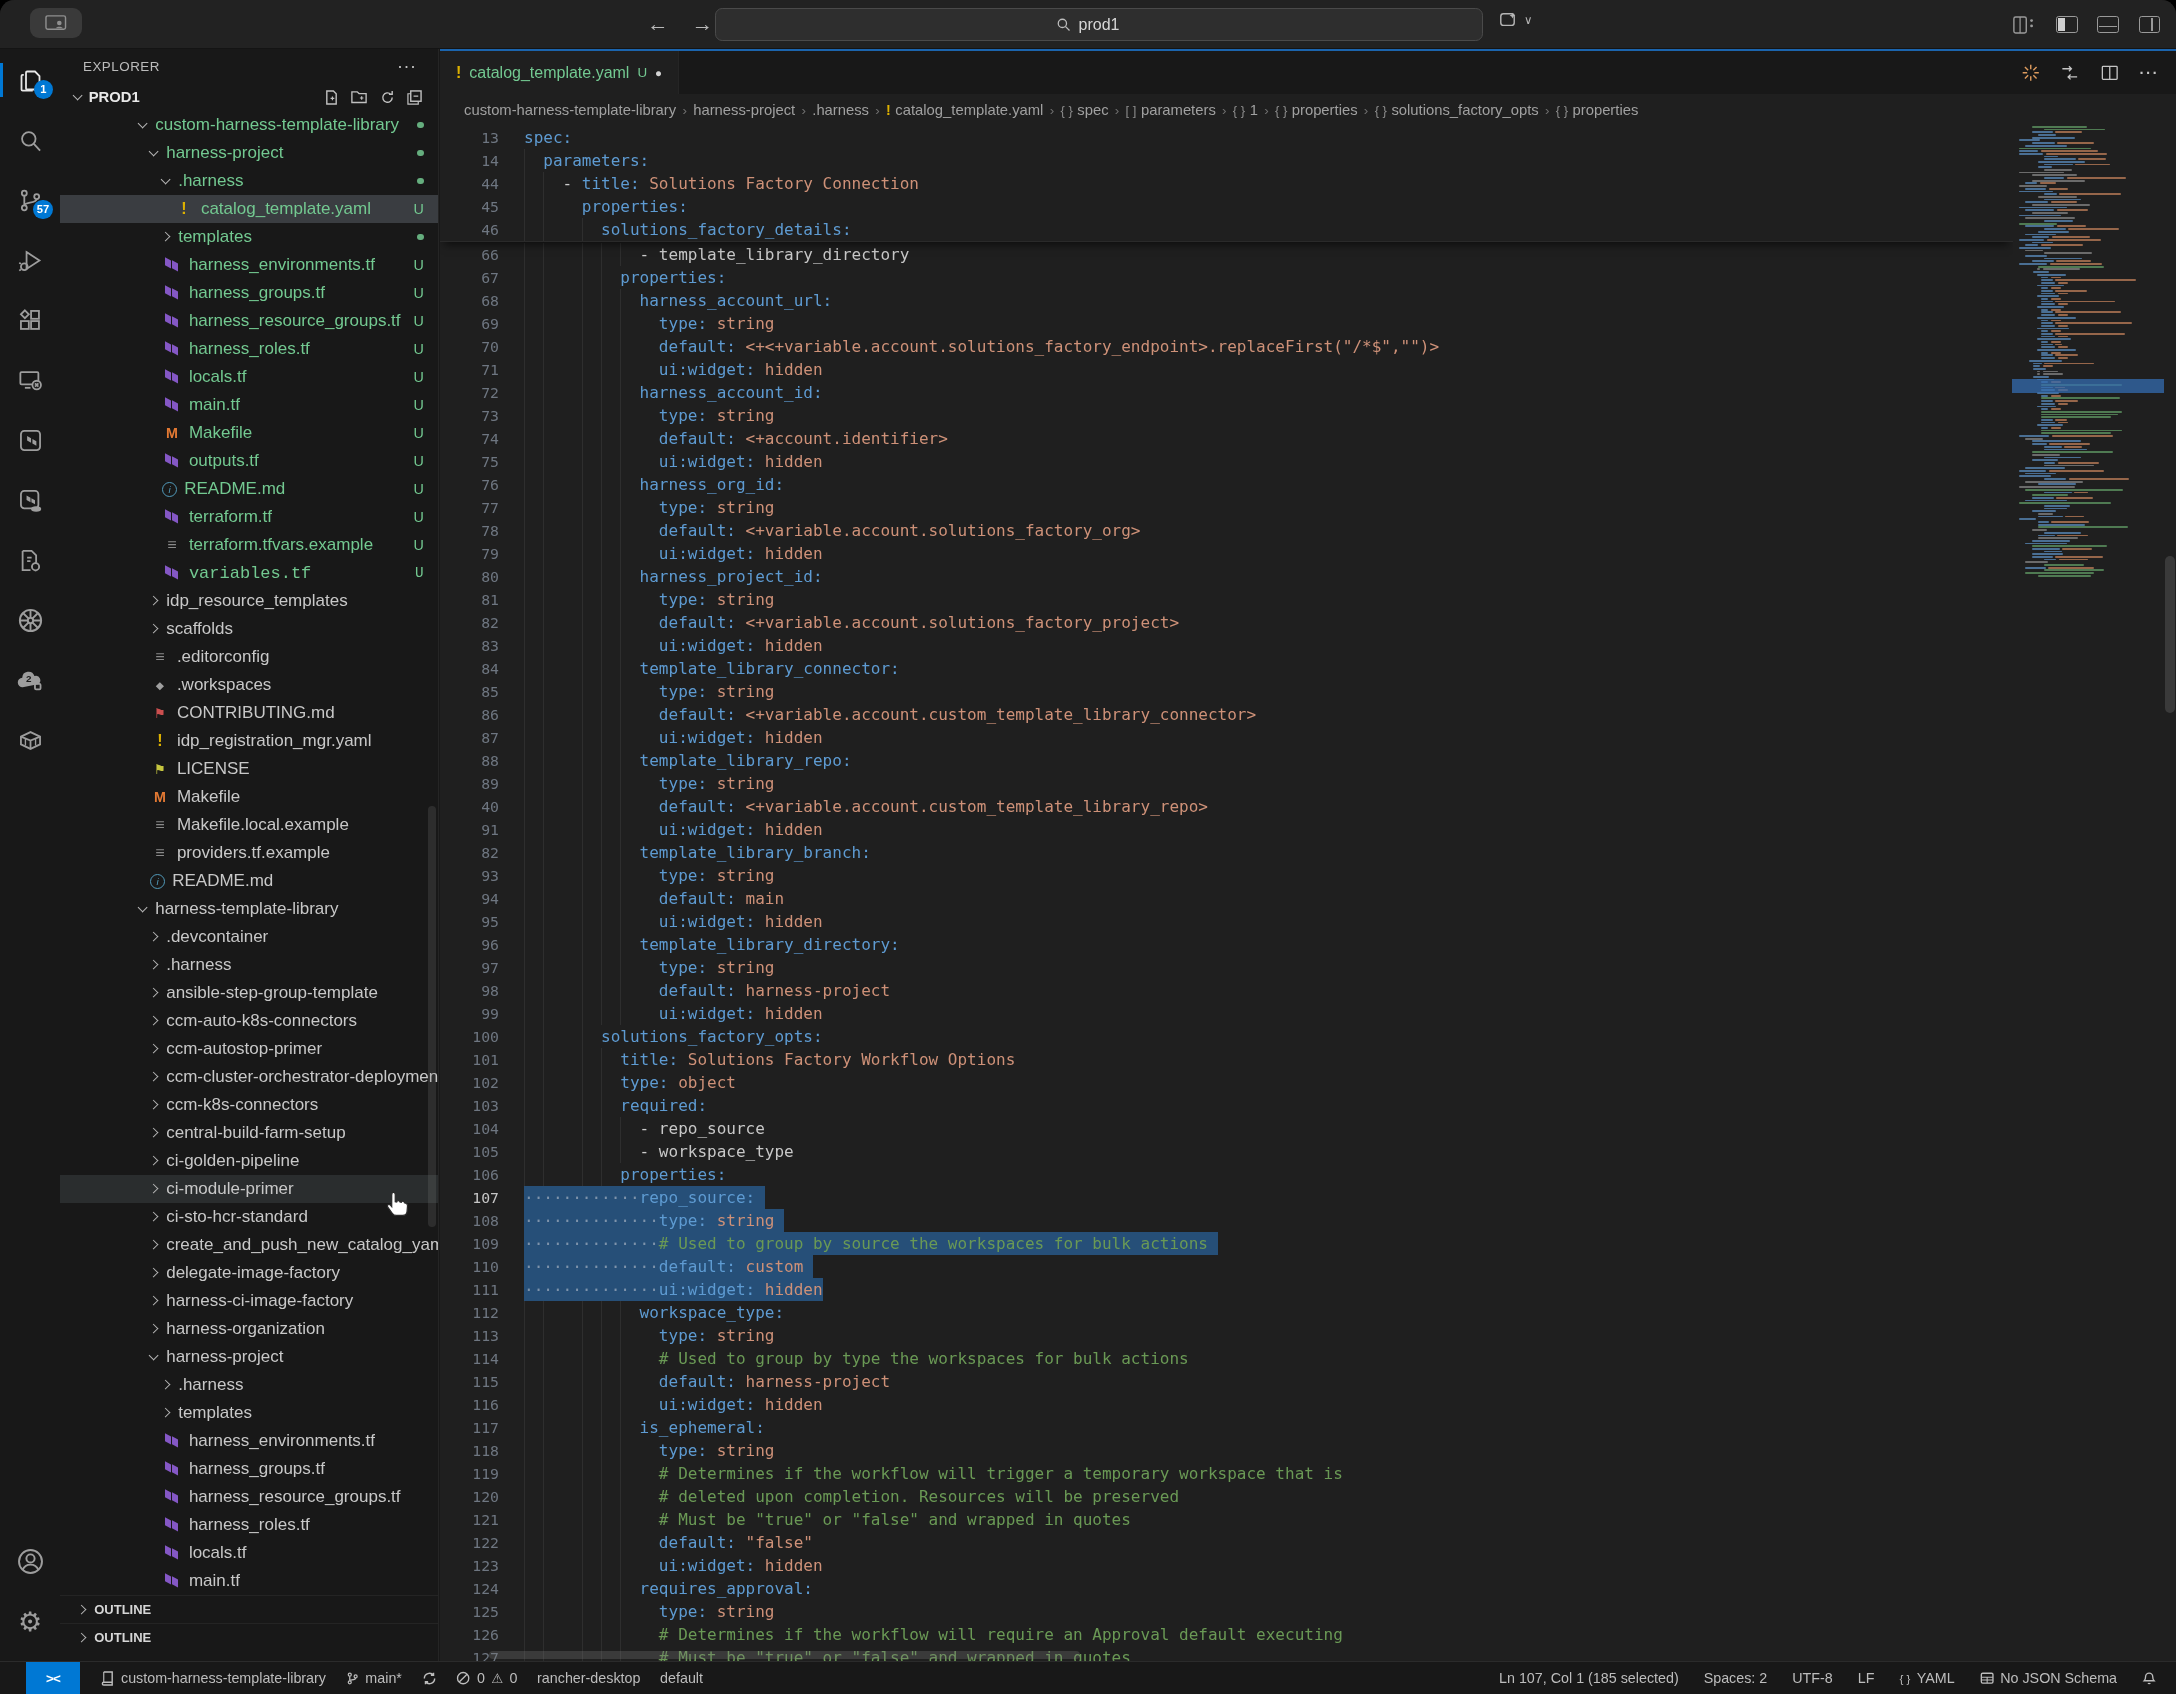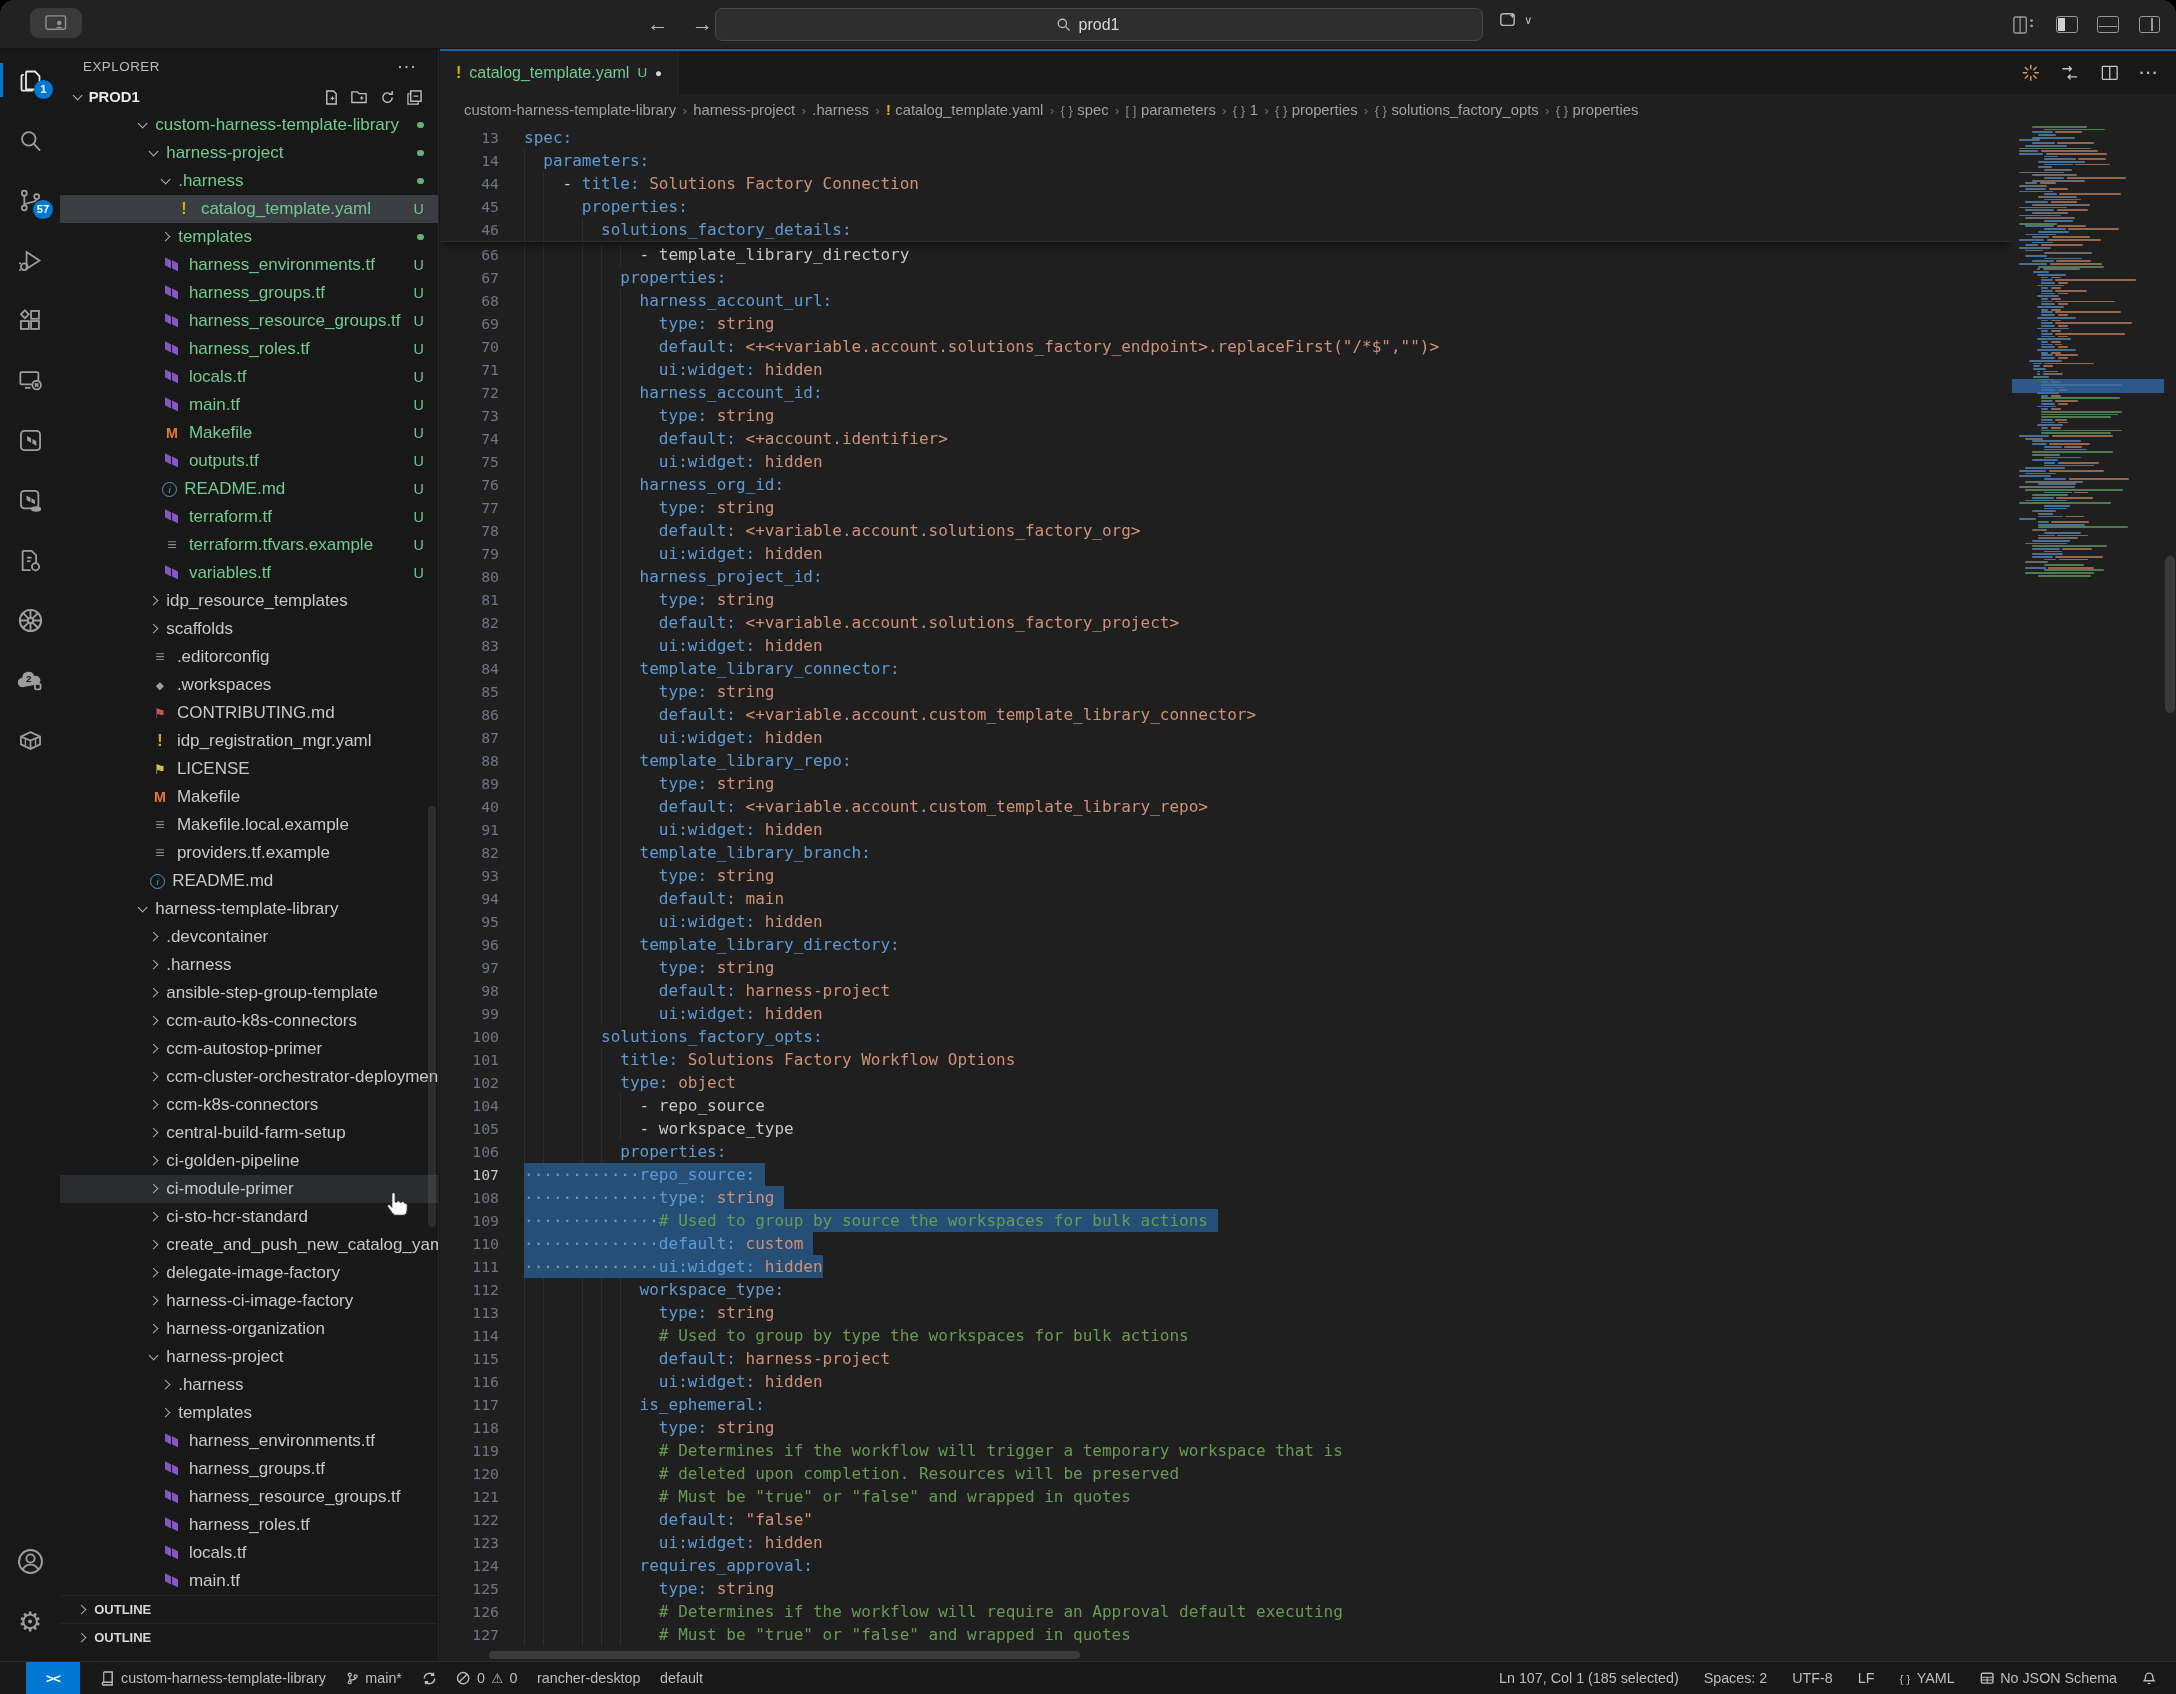--- a/index.html
+++ b/index.html
@@ -365,21 +365,21 @@
         <div class="trow" style="padding-left: 102px;">
           <span class="ic ic-tf"></span>
           <span class="tlabel green">terraform.tf</span>
           <span class="ubadge">U</span>
         </div>
         <div class="trow" style="padding-left: 102px;">
           <span class="ic ic-list">≡</span>
           <span class="tlabel green">terraform.tfvars.example</span>
           <span class="ubadge">U</span>
         </div>
-        <div class="trow" style="padding-left: 102px;">
+        <div class="trow" style="padding-left: 102px; font-family: Liberation Mono, monospace;">
           <span class="ic ic-tf"></span>
           <span class="tlabel green">variables.tf</span>
           <span class="ubadge">U</span>
         </div>
         <div class="trow" style="padding-left: 90px;">
           <span class="chev cr"></span>
           <span class="tlabel">idp_resource_templates</span>
         </div>
         <div class="trow" style="padding-left: 90px;">
           <span class="chev cr"></span>
@@ -643,20 +643,21 @@
             <div class="line"><span class="num">93</span><span class="lbody"><span class="ws" style="width: 14ch;"></span><span class="tk tk-k">type:</span><span class="tk tk-v"> string</span></span></div>
             <div class="line"><span class="num">94</span><span class="lbody"><span class="ws" style="width: 14ch;"></span><span class="tk tk-k">default:</span><span class="tk tk-v"> main</span></span></div>
             <div class="line"><span class="num">95</span><span class="lbody"><span class="ws" style="width: 14ch;"></span><span class="tk tk-k">ui:widget:</span><span class="tk tk-v"> hidden</span></span></div>
             <div class="line"><span class="num">96</span><span class="lbody"><span class="ws" style="width: 12ch;"></span><span class="tk tk-k">template_library_directory:</span></span></div>
             <div class="line"><span class="num">97</span><span class="lbody"><span class="ws" style="width: 14ch;"></span><span class="tk tk-k">type:</span><span class="tk tk-v"> string</span></span></div>
             <div class="line"><span class="num">98</span><span class="lbody"><span class="ws" style="width: 14ch;"></span><span class="tk tk-k">default:</span><span class="tk tk-v"> harness-project</span></span></div>
             <div class="line"><span class="num">99</span><span class="lbody"><span class="ws" style="width: 14ch;"></span><span class="tk tk-k">ui:widget:</span><span class="tk tk-v"> hidden</span></span></div>
             <div class="line"><span class="num">100</span><span class="lbody"><span class="ws" style="width: 8ch;"></span><span class="tk tk-k">solutions_factory_opts:</span></span></div>
             <div class="line"><span class="num">101</span><span class="lbody"><span class="ws" style="width: 10ch;"></span><span class="tk tk-k">title:</span><span class="tk tk-v"> Solutions Factory Workflow Options</span></span></div>
             <div class="line"><span class="num">102</span><span class="lbody"><span class="ws" style="width: 10ch;"></span><span class="tk tk-k">type:</span><span class="tk tk-v"> object</span></span></div>
+            <div class="line"><span class="num">103</span><span class="lbody"><span class="ws" style="width: 10ch;"></span><span class="tk tk-k">required:</span></span></div>
             <div class="line"><span class="num">104</span><span class="lbody"><span class="ws" style="width: 12ch;"></span><span class="tk tk-d">- </span><span class="tk tk-x">repo_source</span></span></div>
             <div class="line"><span class="num">105</span><span class="lbody"><span class="ws" style="width: 12ch;"></span><span class="tk tk-d">- </span><span class="tk tk-x">workspace_type</span></span></div>
             <div class="line"><span class="num">106</span><span class="lbody"><span class="ws" style="width: 10ch;"></span><span class="tk tk-k">properties:</span></span></div>
             <div class="line sel"><span class="num on">107</span><span class="lbody"><span class="ws" style="width: 12ch;">············</span><span class="tk tk-k">repo_source:</span><span class="selpad"></span></span></div>
             <div class="line sel"><span class="num">108</span><span class="lbody"><span class="ws" style="width: 14ch;">··············</span><span class="tk tk-k">type:</span><span class="tk tk-v"> string</span><span class="selpad"></span></span></div>
             <div class="line sel"><span class="num">109</span><span class="lbody"><span class="ws" style="width: 14ch;">··············</span><span class="tk tk-c"># Used to group by source the workspaces for bulk actions</span><span class="selpad"></span></span></div>
             <div class="line sel"><span class="num">110</span><span class="lbody"><span class="ws" style="width: 14ch;">··············</span><span class="tk tk-k">default:</span><span class="tk tk-v"> custom</span><span class="selpad"></span></span></div>
             <div class="line sel"><span class="num">111</span><span class="lbody"><span class="ws" style="width: 14ch;">··············</span><span class="tk tk-k">ui:widget:</span><span class="tk tk-v"> hidden</span></span></div>
             <div class="line"><span class="num">112</span><span class="lbody"><span class="ws" style="width: 12ch;"></span><span class="tk tk-k">workspace_type:</span></span></div>
             <div class="line"><span class="num">113</span><span class="lbody"><span class="ws" style="width: 14ch;"></span><span class="tk tk-k">type:</span><span class="tk tk-v"> string</span></span></div>

